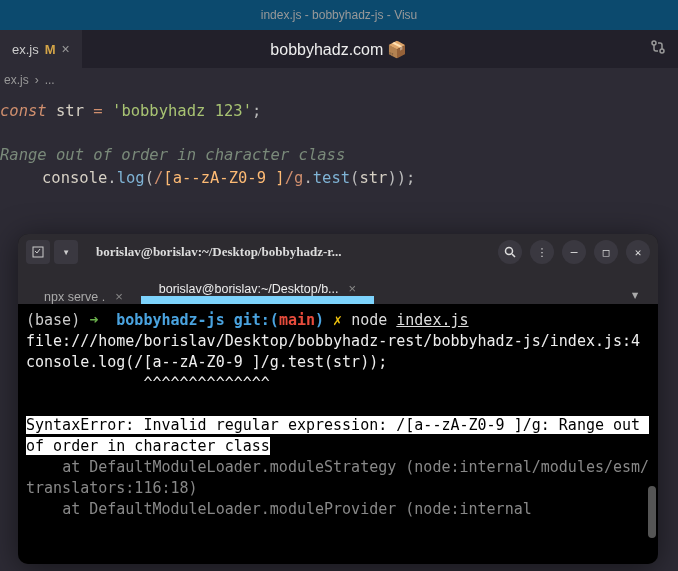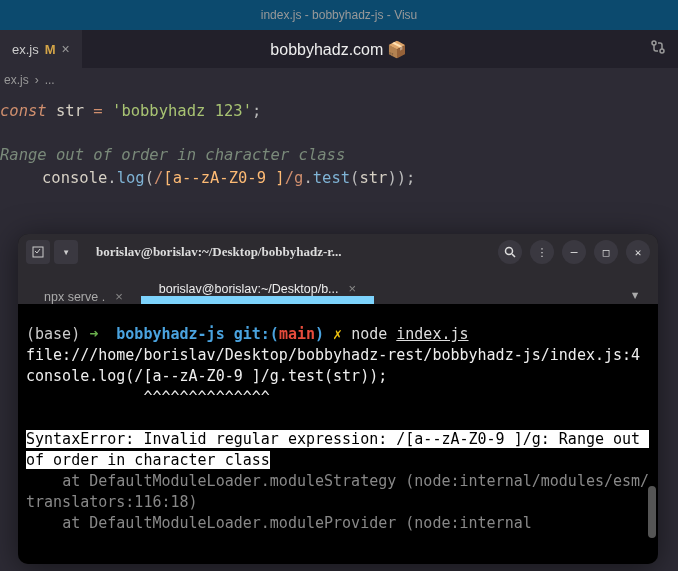--- a/index.html
+++ b/index.html
@@ -150,21 +150,21 @@
   color: #eee;
   border-bottom: 8px solid #7dd3fc;
 }
 .term-tab .tx { color: #888; font-size: 13px; }
 .term-tab-dropdown {
   margin-left: auto;
   padding: 0 10px;
   color: #aaa;
 }
 .term-body {
-  padding: 20px 8px;
+  padding: 6px 8px;
   font-size: 15px;
   line-height: 1.4;
   color: #eee;
   background: #000;
   height: calc(100% - 70px);
   white-space: pre-wrap;
   word-break: break-all;
   position: relative;
 }
 .t-base { color: #ccc; }

